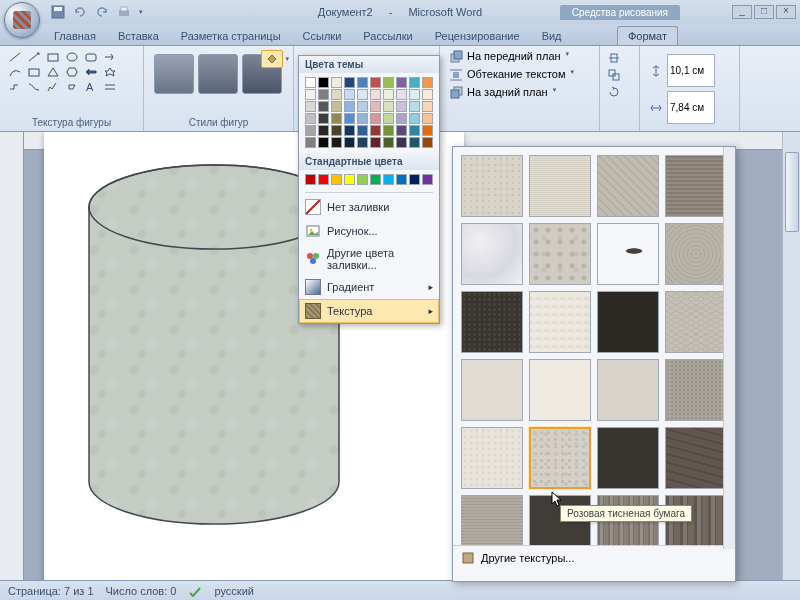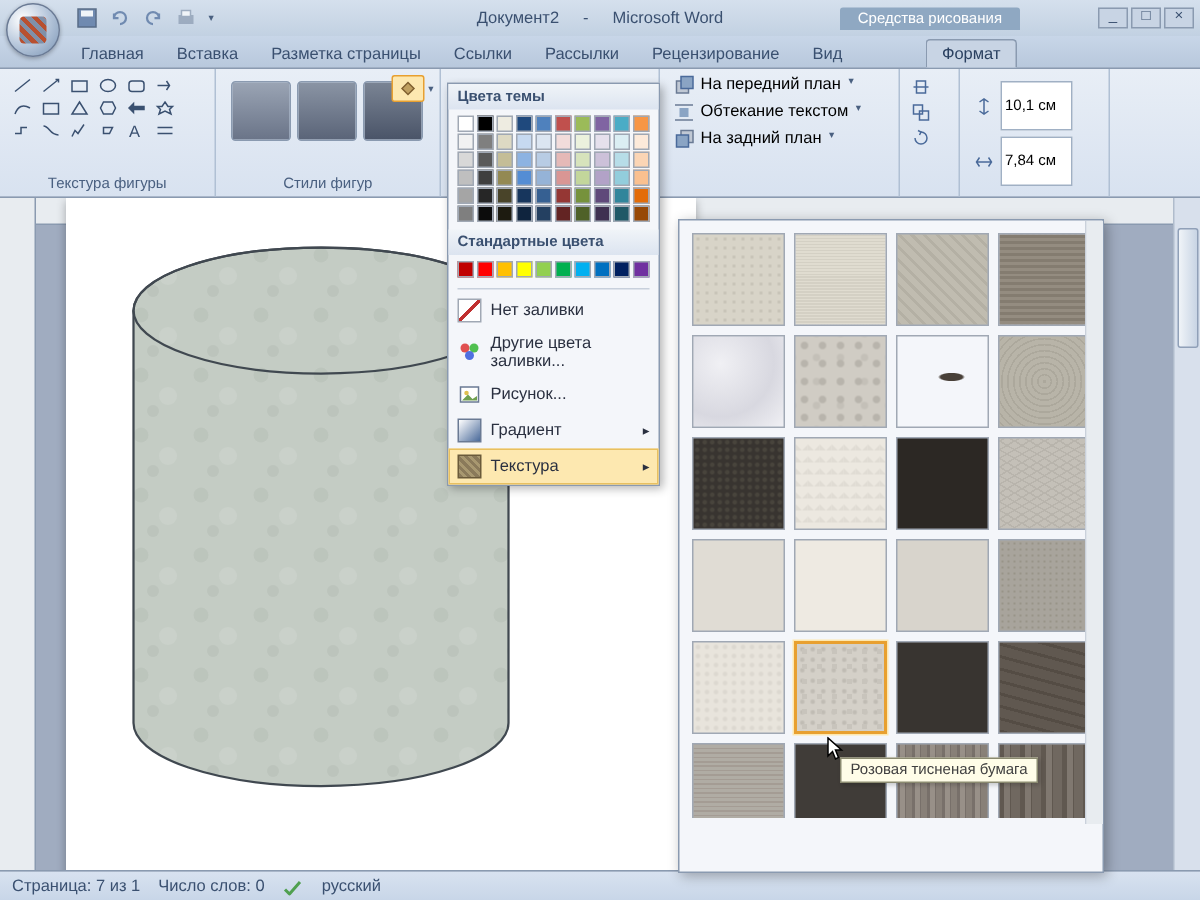--- a/index.html
+++ b/index.html
@@ -428,33 +428,33 @@
         <div class="color-cell" style="background: rgb(112, 48, 160);"></div>
       </div>
     </div>
   <div class="menu-sep"></div>
   <div class="menu-item">
       <span class="menu-icon" style="border:1px solid #a0a8b4;background:linear-gradient(135deg,#fff 45%,#c03030 45%,#c03030 55%,#fff 55%)"></span>
       <span>Нет заливки</span>
     </div>
   <div class="menu-item">
       <svg class="menu-icon" viewBox="0 0 16 16">
+        <rect x="2" y="3" width="12" height="10" fill="#fff" stroke="#6a7a94"></rect>
+        <circle cx="6" cy="7" r="1.5" fill="#e0c050"></circle>
+        <path d="M3 12 L7 8 L10 11 L13 9 L13 12 Z" fill="#70a050"></path>
+      </svg>
+      <span>Рисунок...</span>
+    </div>
+  <div class="menu-item">
+      <svg class="menu-icon" viewBox="0 0 16 16">
         <circle cx="5" cy="5" r="3" fill="#e05050"></circle>
         <circle cx="11" cy="5" r="3" fill="#50c050"></circle>
         <circle cx="8" cy="10" r="3" fill="#5070e0"></circle>
       </svg>
       <span>Другие цвета заливки...</span>
-    </div>
-  <div class="menu-item">
-      <svg class="menu-icon" viewBox="0 0 16 16">
-        <rect x="2" y="3" width="12" height="10" fill="#fff" stroke="#6a7a94"></rect>
-        <circle cx="6" cy="7" r="1.5" fill="#e0c050"></circle>
-        <path d="M3 12 L7 8 L10 11 L13 9 L13 12 Z" fill="#70a050"></path>
-      </svg>
-      <span>Рисунок...</span>
     </div>
   <div class="menu-item">
       <span class="menu-icon" style="background:linear-gradient(135deg,#fff,#4a6a9a);border:1px solid #6a7a94"></span>
       <span>Градиент</span>
       <span class="menu-arrow">▸</span>
     </div>
   <div class="menu-item highlighted">
       <span class="menu-icon" style="background:repeating-linear-gradient(45deg,#8a7a5a,#8a7a5a 2px,#a89870 2px,#a89870 4px);border:1px solid #6a5a3a"></span>
       <span>Текстура</span>
       <span class="menu-arrow">▸</span>
@@ -482,20 +482,26 @@
       <div class="texture-item" style="background:#e8e4dc;background-image:radial-gradient(#dcd8d0 1px,transparent 2px);background-size:6px 6px"></div>
       <div class="texture-item hover" style="background:#d4d0c8;background-image:radial-gradient(#c8c4bc 2px,transparent 2px),radial-gradient(#c0bcb4 1px,transparent 2px);background-size:10px 10px,7px 7px"></div>
       <div class="texture-item" style="background:#383430"></div>
       <div class="texture-item" style="background:#605850;background-image:repeating-linear-gradient(15deg,#544c44 0 2px,transparent 2px 8px)"></div>
       <div class="texture-item" style="background:#b0aca4;background-image:repeating-linear-gradient(0deg,#a49c94 0 1px,transparent 1px 3px)"></div>
       <div class="texture-item" style="background:#403c38"></div>
       <div class="texture-item" style="background:#888078;background-image:repeating-linear-gradient(90deg,#78706a 0 2px,#989088 2px 5px,#78706a 5px 6px,#888078 6px 10px)"></div>
       <div class="texture-item" style="background:#706860;background-image:repeating-linear-gradient(90deg,#605850 0 3px,#807870 3px 7px,#605850 7px 8px,#706860 8px 14px)"></div>
     </div>
   <div class="texture-scroll"></div>
+  <div class="texture-footer">
+    <svg width="14" height="14" viewBox="0 0 14 14">
+        <rect x="2" y="2" width="10" height="10" fill="#c0a880" stroke="#806040"></rect>
+      </svg>
+    <span>Другие текстуры...</span>
+  </div>
 </div>
 
 <div class="tooltip" style="left:560px;top:505px">Розовая тисненая бумага</div>
 
 <svg style="position:absolute;left:551px;top:491px;z-index:80;pointer-events:none" width="14" height="18">
     <path d="M1 1 L1 13 L4 10 L6 15 L8 14 L6 9 L10 9 Z" fill="#fff" stroke="#000"></path>
   </svg>
 
 <div class="statusbar">
   <span>Страница: 7 из 1</span>

